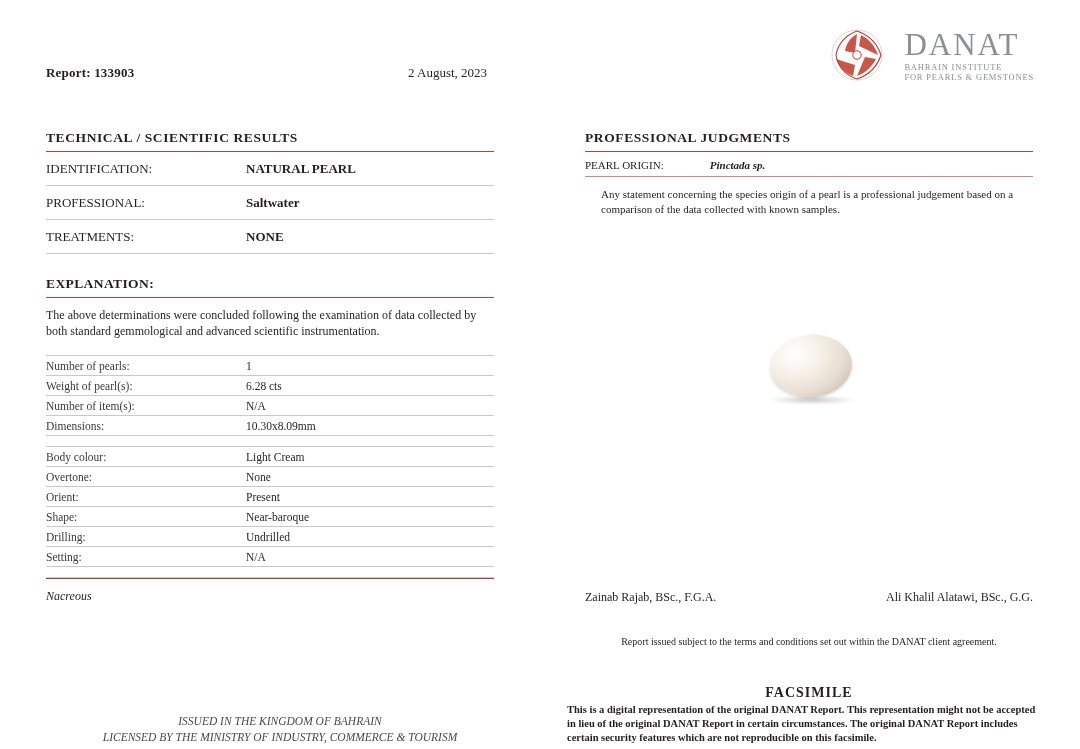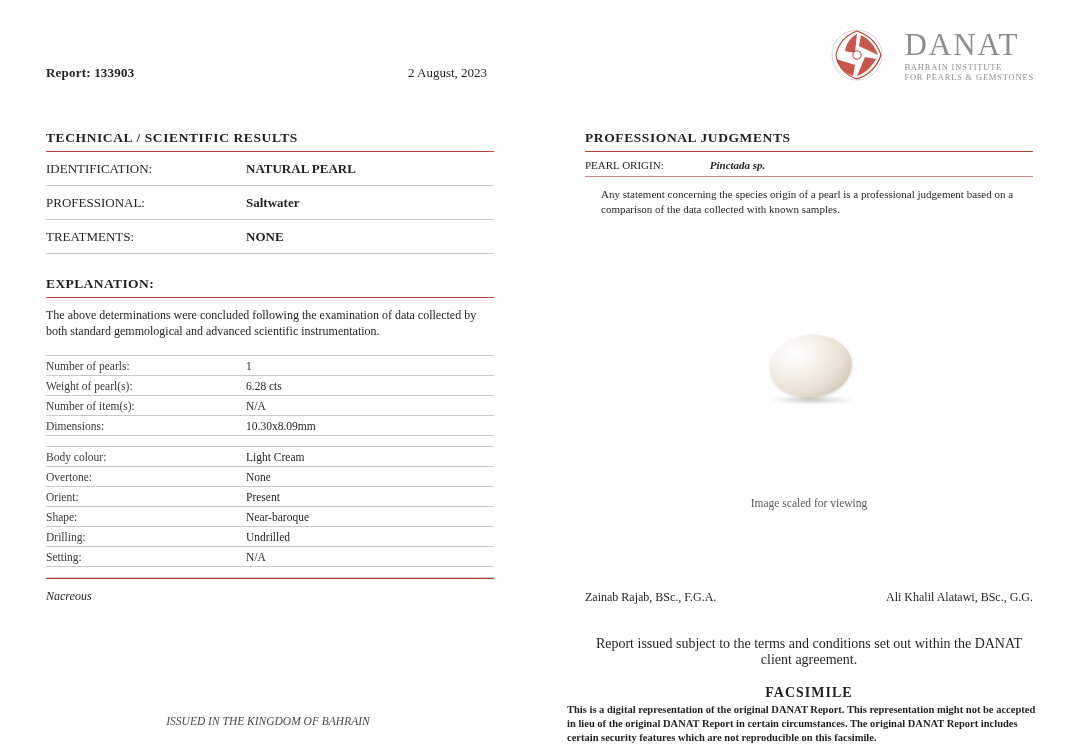--- a/index.html
+++ b/index.html
@@ -216,21 +216,21 @@
     justify-content: space-between;
     font-size: 12px;
     gap: 44px;
   }
   .issued-note {
     position: absolute;
     left: 585px;
     top: 636px;
     width: 448px;
     text-align: center;
-    font-size: 14px;
+    font-size: 10px;
   }
 
   .facsimile-title {
     position: absolute;
     left: 585px;
     top: 685px;
     width: 448px;
     text-align: center;
     font-size: 14px;
     font-weight: bold;
@@ -241,21 +241,21 @@
     left: 567px;
     top: 703px;
     width: 470px;
     font-size: 10.5px;
     font-weight: bold;
     line-height: 1.32;
   }
 
   .kingdom {
     position: absolute;
-    left: 44px;
+    left: 56px;
     top: 713px;
     width: 448px;
     text-align: center;
     font-size: 11.5px;
     font-style: italic;
     color: #4a4a4a;
     line-height: 1.4;
   }
 </style>
 </head>
@@ -390,30 +390,30 @@
       <div class="k">PEARL ORIGIN:</div>
       <div class="v">Pinctada sp.</div>
     </div>
     <div class="rule-red-thin"></div>
     <div class="pj-note">Any statement concerning the species origin of a pearl is a professional judgement based on a comparison of the data collected with known samples.</div>
   </div>
 
   <div class="pearl-wrap">
     <div class="pearl-shadow"></div>
     <div class="pearl"></div>
-    <div class="scaled-note">Image scaled for viewing</div>
   </div>
 
   <div class="signatures">
     <div>Zainab Rajab, BSc., F.G.A.</div>
     <div>Ali Khalil Alatawi, BSc., G.G.</div>
   </div>
 
   <div class="issued-note">Report issued subject to the terms and conditions set out within the DANAT client agreement.</div>
 
   <div class="facsimile-title">FACSIMILE</div>
   <div class="facsimile-text">This is a digital representation of the original DANAT Report. This representation might not be accepted in lieu of the original DANAT Report in certain circumstances. The original DANAT Report includes certain security features which are not reproducible on this facsimile.</div>
 
   <div class="kingdom">
     <div>ISSUED IN THE KINGDOM OF BAHRAIN</div>
+    <div>LICENSED BY THE MINISTRY OF INDUSTRY, COMMERCE &amp; TOURISM</div>
   </div>
 
 </div>
 
 </body></html>

